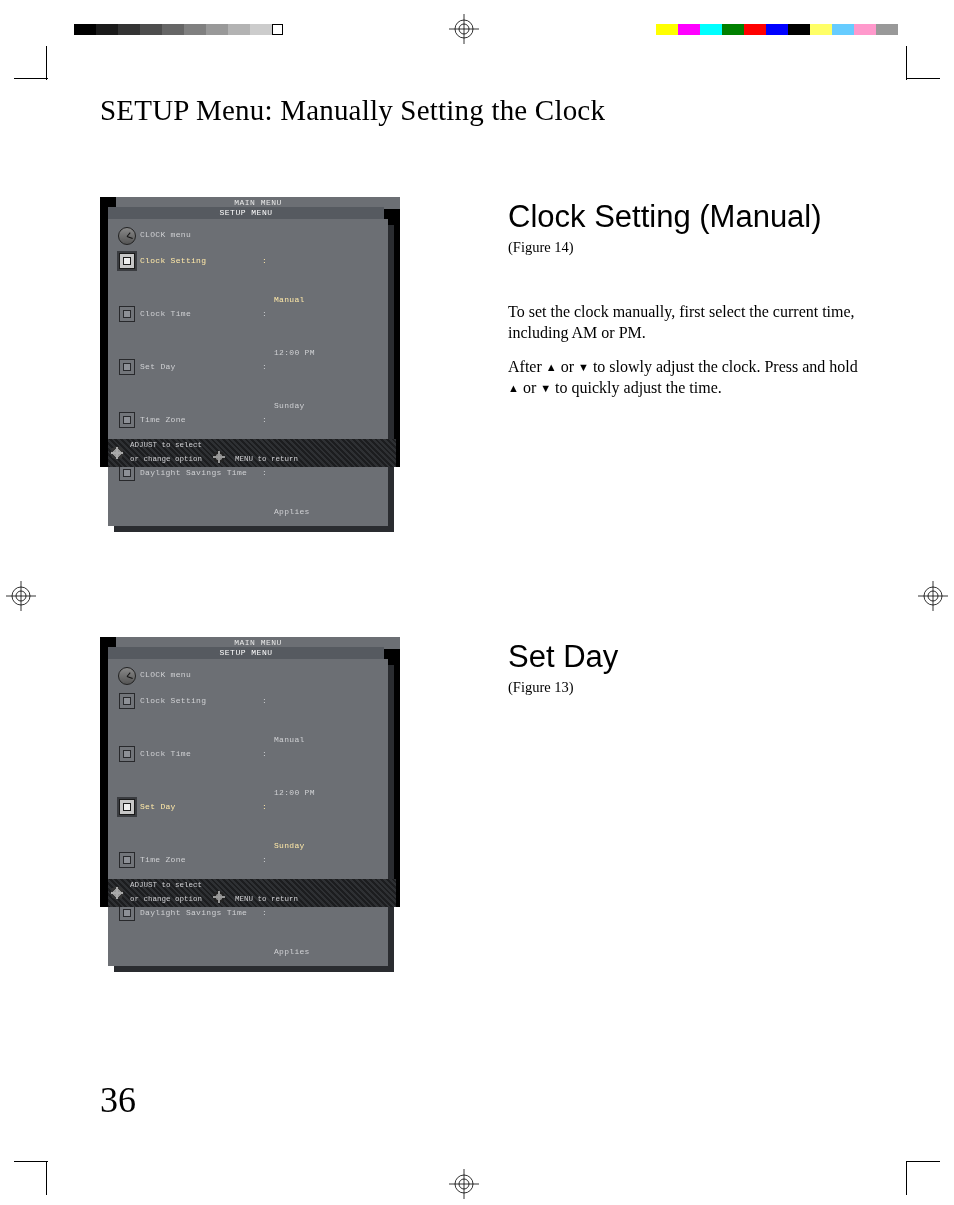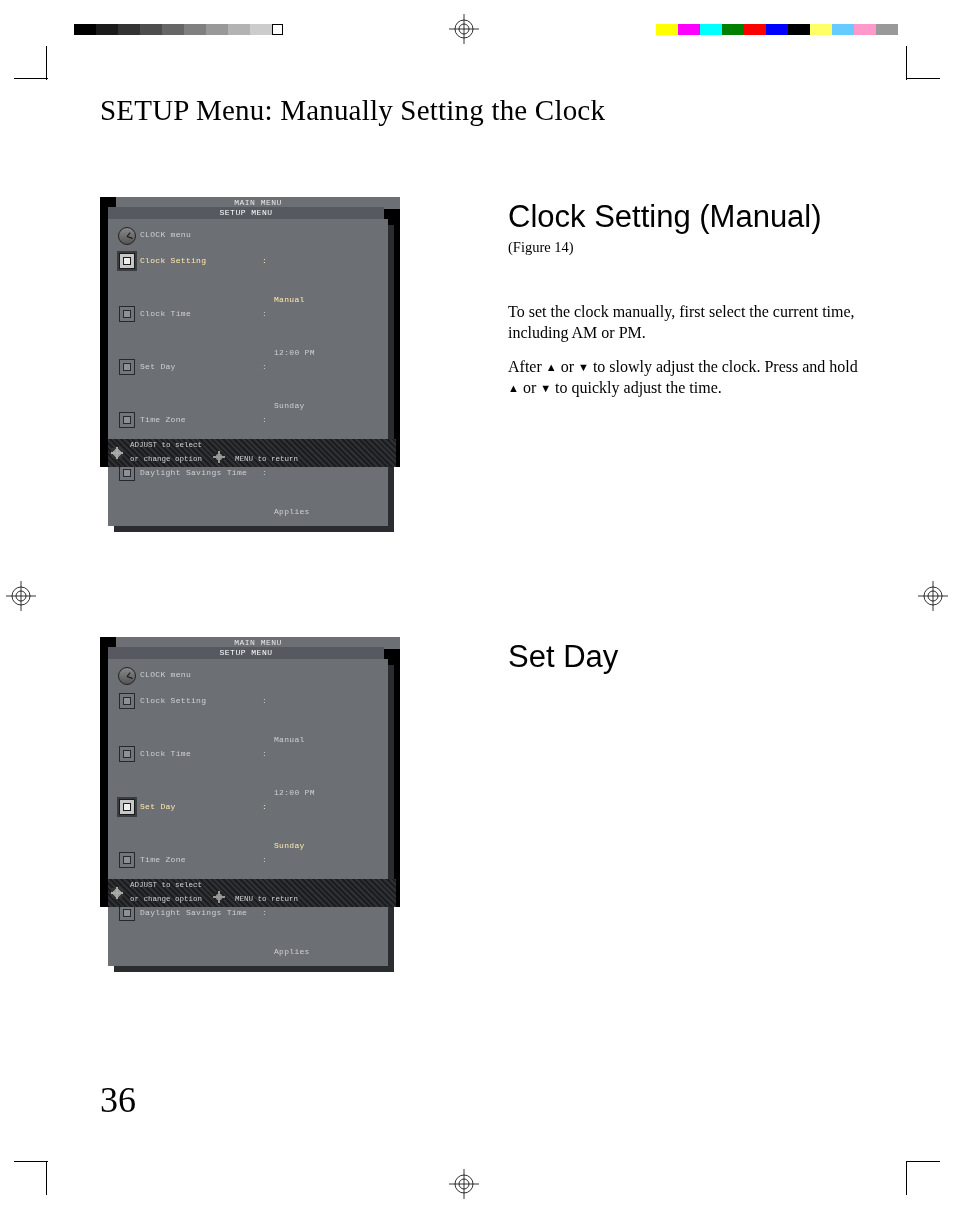--- a/index.html
+++ b/index.html
@@ -367,17 +367,18 @@
       <div class="hint-lines">
         <div>ADJUST to select</div>
         <div>or change option <span class="dpad2" style="display:inline-block;vertical-align:-4px;"></span> MENU to return</div>
       </div>
     </div>
         </div>
     </div>
 
     <div class="copy">
       <h2>Set Day</h2>
+      <div class="figref">(Figure 13)</div>
     </div>
   </div>
 </div>
 
 <div class="page-num">36</div>
 
 </body></html>

